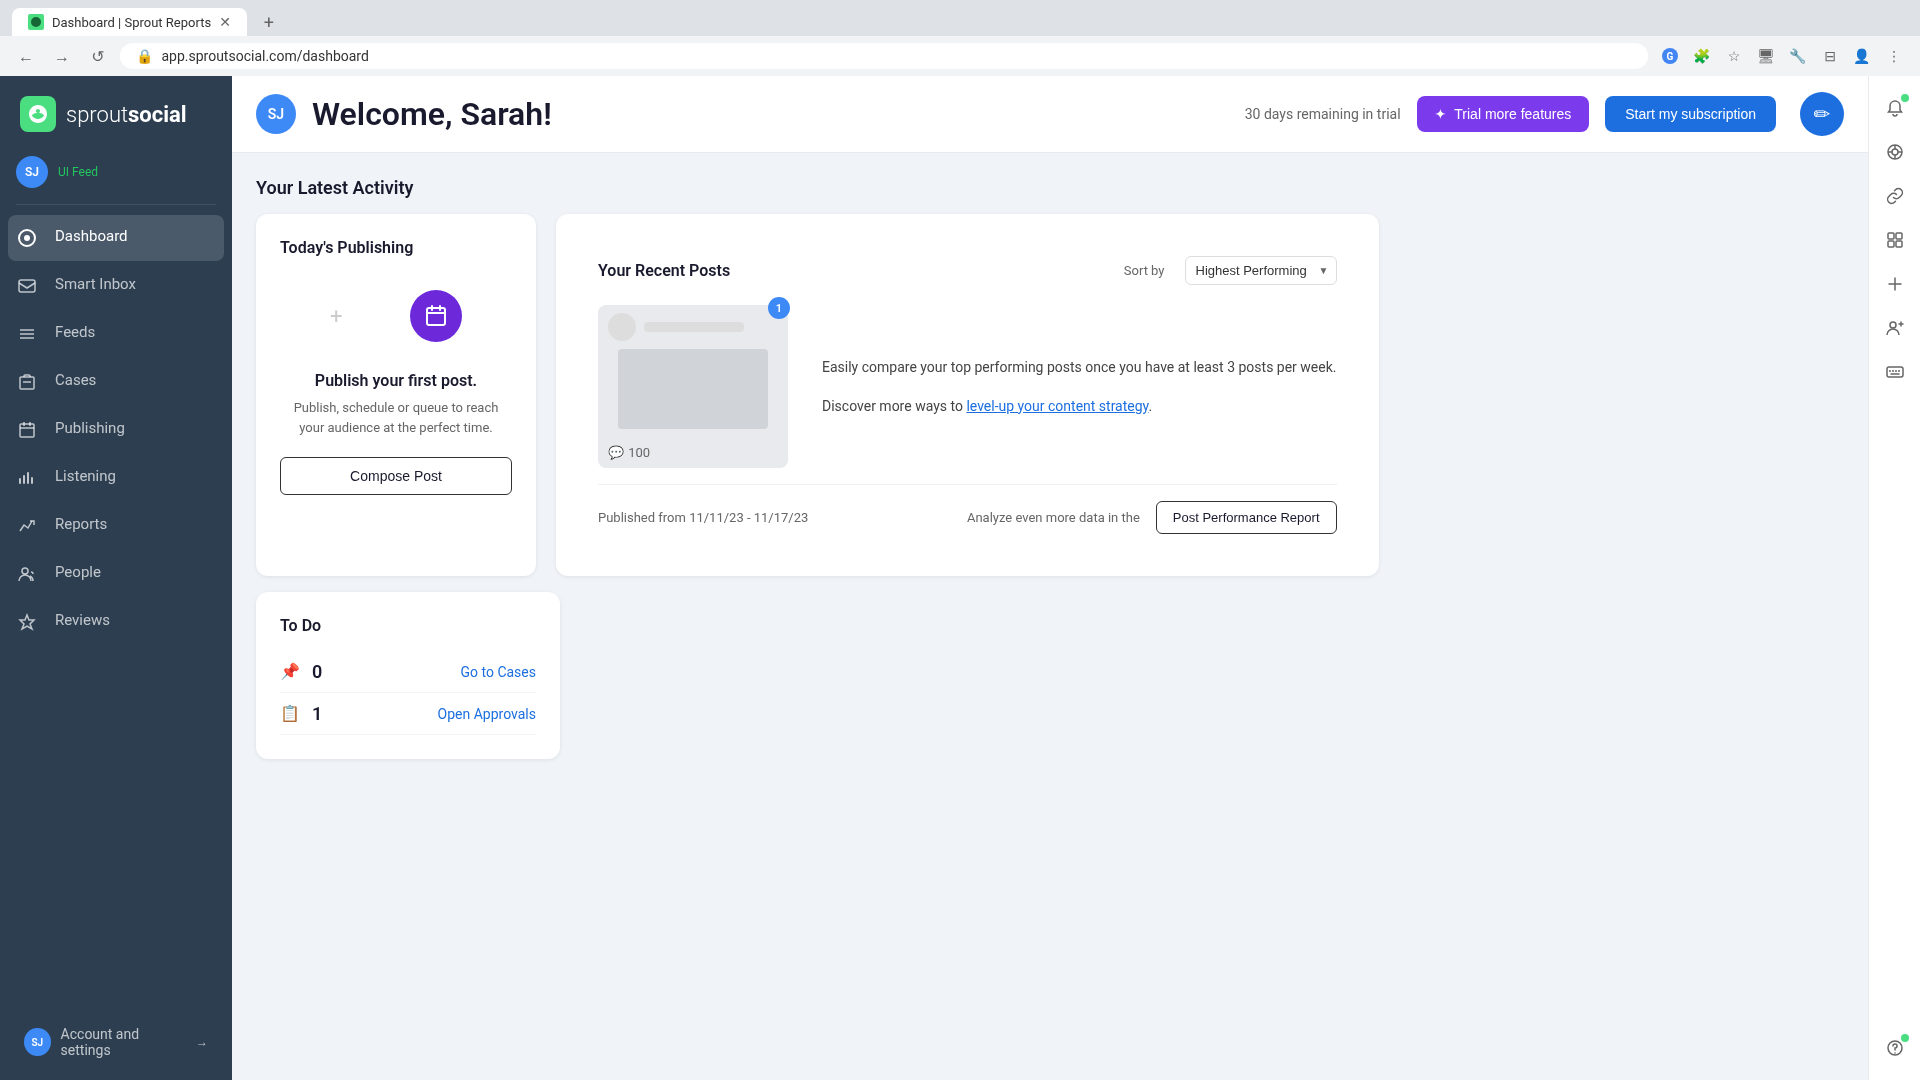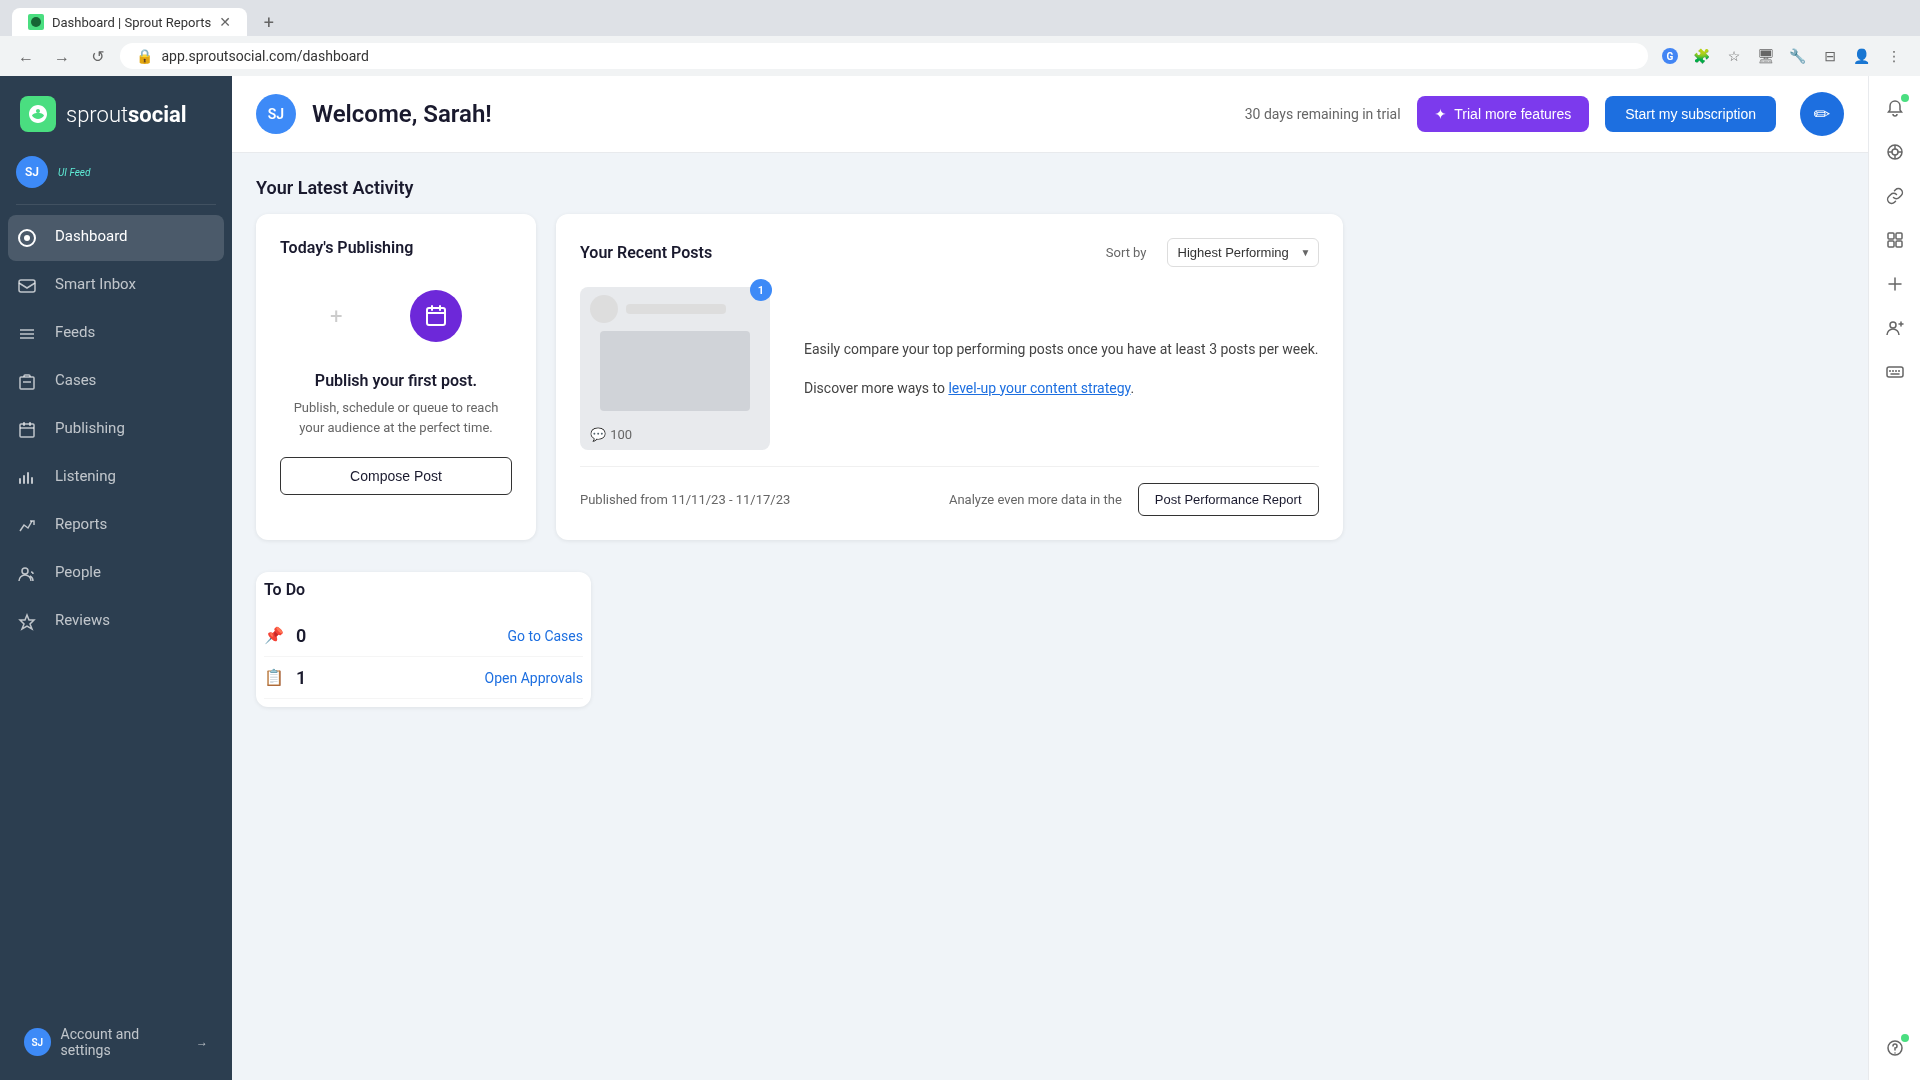--- a/index.html
+++ b/index.html
@@ -38,21 +38,21 @@
     .sidebar-footer-item { display: flex; align-items: center; gap: 10px; padding: 10px 12px; color: rgba(255,255,255,0.7); font-size: 14px; cursor: pointer; border-radius: 8px; }
     .sidebar-footer-avatar { width: 28px; height: 28px; background: #3d8af7; border-radius: 50%; display: flex; align-items: center; justify-content: center; font-size: 10px; font-weight: 600; color: white; }
     .arrow-icon { margin-left: auto; font-size: 12px; }
 
     
     .main { flex: 1; display: flex; flex-direction: column; overflow: hidden; }
 
     
     .top-header { background: white; padding: 16px 24px; display: flex; align-items: center; gap: 16px; border-bottom: 1px solid #e8eaed; flex-shrink: 0; }
     .welcome-avatar { width: 40px; height: 40px; background: #3d8af7; border-radius: 50%; display: flex; align-items: center; justify-content: center; font-size: 14px; font-weight: 600; color: white; flex-shrink: 0; }
-    .welcome-title { font-size: 24px; font-weight: 600; color: #1a1a2e; flex: 1; }
+    .welcome-title { font-size: 32px; font-weight: 600; color: #1a1a2e; flex: 1; }
     .trial-text { color: #666; font-size: 14px; }
     .trial-btn { background: #7c3aed; color: white; border: none; padding: 10px 18px; border-radius: 8px; font-size: 14px; font-weight: 500; cursor: pointer; display: flex; align-items: center; gap: 8px; }
     .subscription-btn { background: #1d6fe0; color: white; border: none; padding: 10px 20px; border-radius: 8px; font-size: 14px; font-weight: 500; cursor: pointer; }
     .compose-circle-btn { width: 44px; height: 44px; background: #1d6fe0; border-radius: 50%; display: flex; align-items: center; justify-content: center; color: white; font-size: 20px; cursor: pointer; margin-left: 8px; }
 
     
     .content-area { flex: 1; overflow-y: auto; padding: 24px; display: flex; gap: 20px; }
     .section-title { font-size: 18px; font-weight: 600; color: #1a1a2e; margin-bottom: 16px; }
 
     .cards-row { display: flex; gap: 20px; }
@@ -61,21 +61,21 @@
     .publishing-card { background: white; border-radius: 12px; padding: 24px; width: 280px; flex-shrink: 0; box-shadow: 0 1px 4px rgba(0,0,0,0.08); }
     .card-title { font-size: 16px; font-weight: 600; color: #1a1a2e; margin-bottom: 24px; }
     .publish-icon-area { display: flex; align-items: center; justify-content: center; margin-bottom: 20px; position: relative; height: 70px; }
     .plus-icon { font-size: 22px; color: #ccc; position: absolute; left: 50px; }
     .publish-icon-circle { width: 52px; height: 52px; background: #6d28d9; border-radius: 50%; display: flex; align-items: center; justify-content: center; color: white; font-size: 20px; position: absolute; right: 50px; }
     .publish-first-title { font-size: 16px; font-weight: 600; color: #1a1a2e; text-align: center; margin-bottom: 8px; }
     .publish-desc { font-size: 13px; color: #666; text-align: center; line-height: 1.5; margin-bottom: 20px; }
     .compose-post-btn { width: 100%; padding: 10px; border: 1.5px solid #333; background: white; border-radius: 6px; font-size: 14px; font-weight: 500; cursor: pointer; color: #1a1a2e; }
 
     
-    .recent-posts-card { flex: 1; background: white; border-radius: 12px; padding: 24px; box-shadow: 0 1px 4px rgba(0,0,0,0.08); }
+    .recent-posts-card { flex: 1; background: white; border-radius: 12px; padding: 42px; box-shadow: 0 1px 4px rgba(0,0,0,0.08); }
     .recent-posts-header { display: flex; align-items: center; margin-bottom: 20px; }
     .recent-posts-title { font-size: 16px; font-weight: 600; color: #1a1a2e; flex: 1; }
     .sort-label { font-size: 13px; color: #666; margin-right: 20px; }
     .sort-select { border: 1px solid #ddd; border-radius: 6px; padding: 6px 28px 6px 10px; font-size: 13px; color: #333; background: white; cursor: pointer; appearance: none; }
     .sort-select-wrapper { position: relative; display: flex; align-items: center; }
     .sort-select-wrapper::after { content: '▼'; position: absolute; right: 8px; font-size: 10px; color: #666; pointer-events: none; }
     .posts-content { display: flex; gap: 24px; align-items: center; }
     .post-placeholder { position: relative; width: 200px; flex-shrink: 0; }
     .post-card-img { background: #e8eaed; border-radius: 8px; width: 190px; }
     .post-header-row { display: flex; align-items: center; gap: 8px; padding: 8px 10px; }
@@ -87,21 +87,21 @@
     .posts-text-area { flex: 1; }
     .posts-empty-text { font-size: 14px; color: #444; line-height: 1.6; margin-bottom: 16px; }
     .discover-text { font-size: 14px; color: #444; line-height: 1.6; }
     .discover-link { color: #1d6fe0; text-decoration: underline; cursor: pointer; }
     .posts-footer { display: flex; align-items: center; gap: 16px; padding-top: 16px; border-top: 1px solid #f0f0f0; margin-top: 16px; }
     .published-range { font-size: 13px; color: #666; flex: 1; }
     .analyze-text { font-size: 13px; color: #666; }
     .report-btn { border: 1.5px solid #333; background: white; padding: 8px 16px; border-radius: 6px; font-size: 13px; font-weight: 500; cursor: pointer; color: #1a1a2e; }
 
     
-    .todo-card { background: white; border-radius: 12px; padding: 8px; margin-top: 16px; box-shadow: 0 1px 4px rgba(0,0,0,0.08); width: 335px; }
+    .todo-card { background: white; border-radius: 12px; padding: 24px; box-shadow: 0 1px 4px rgba(0,0,0,0.08); width: 304px; }
     .todo-title { font-size: 16px; font-weight: 600; color: #1a1a2e; margin-bottom: 16px; }
     .todo-item { display: flex; align-items: center; gap: 12px; padding: 10px 0; border-bottom: 1px solid #f5f5f5; }
     .todo-icon { font-size: 16px; color: #666; }
     .todo-count { font-size: 18px; font-weight: 600; color: #1a1a2e; min-width: 24px; }
     .todo-link { color: #1d6fe0; font-size: 14px; cursor: pointer; text-decoration: none; margin-left: auto; }
 
     
     .right-sidebar { width: 52px; background: white; border-left: 1px solid #e8eaed; display: flex; flex-direction: column; align-items: center; padding: 12px 0; gap: 4px; flex-shrink: 0; }
     .right-icon { width: 40px; height: 40px; display: flex; align-items: center; justify-content: center; color: #666; font-size: 18px; cursor: pointer; border-radius: 8px; }
     .right-icon.has-dot { position: relative; }
@@ -165,21 +165,21 @@
             <path d="M11 2C6 2 2 6 2 11s4 9 9 9 9-4 9-9-4-9-9-9zm0 4c1.1 0 2 .9 2 2s-.9 2-2 2-2-.9-2-2 .9-2 2-2zm0 10c-2.5 0-4.7-1.3-6-3.2.1-2 4-3.1 6-3.1 2.1 0 5.9 1.1 6 3.1C15.7 14.7 13.5 16 11 16z" fill="white"></path>
           </svg>
       </div>
       <div class="logo-text">
         <span>sprout</span><strong>social</strong>
       </div>
     </div>
 
     <div class="sidebar-profile">
       <div class="profile-avatar">SJ</div>
-      <div style="color:#5eead4;font-size:10px;font-style:italic;">UI Feed</div>
+      <div style="color:#22c55e;font-size:12px;">UI Feed</div>
     </div>
 
     <div class="sidebar-divider"></div>
 
     <div>
       <div class="sidebar-item active">
         <div class="sidebar-item-icon">
           <svg width="18" height="18" viewBox="0 0 18 18">
               <circle cx="9" cy="9" r="8" stroke="white" stroke-width="2" fill="none"></circle>
               <circle cx="9" cy="9" r="3" fill="white"></circle>

